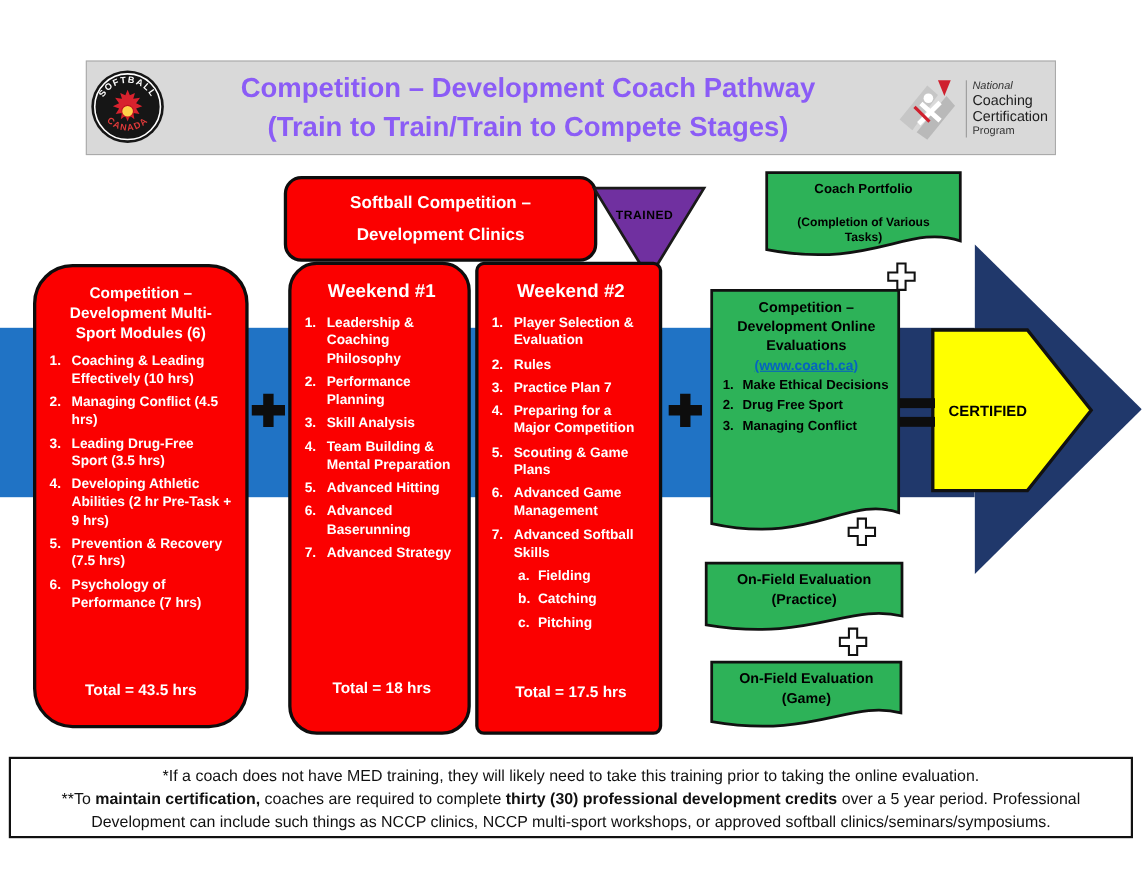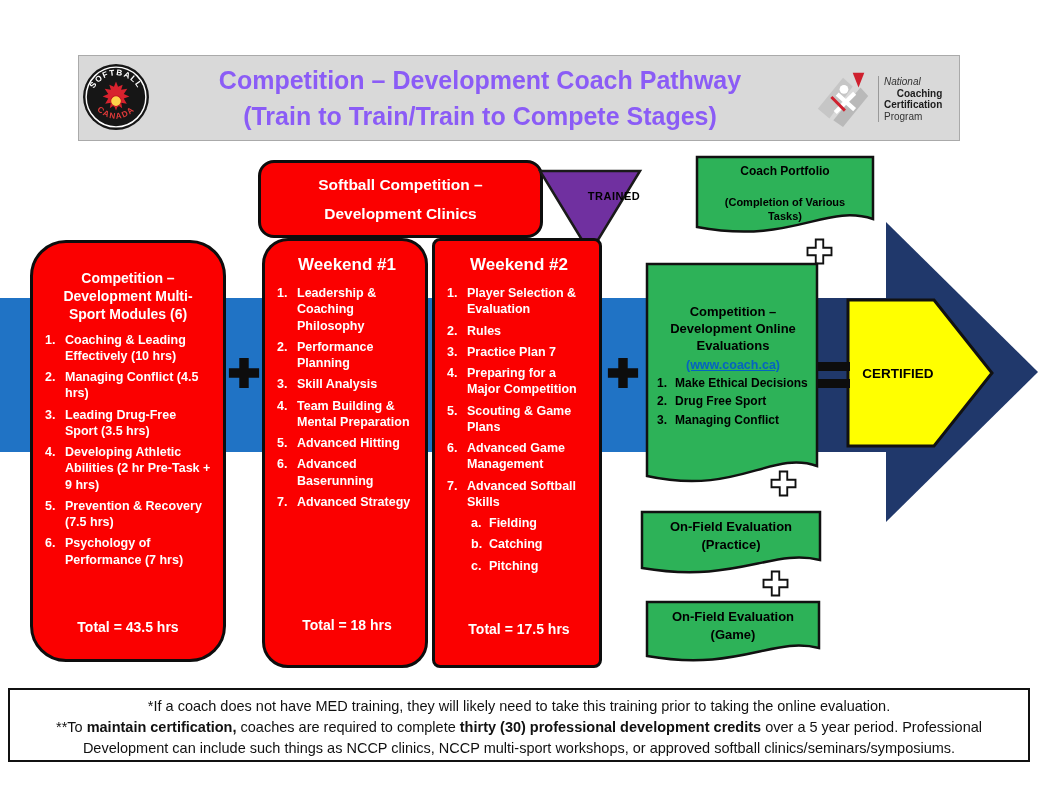--- a/index.html
+++ b/index.html
@@ -8,21 +8,21 @@
 
   
   .header-bar { position:absolute; left:78px; top:55px; width:882px; height:86px;
     background:#d9d9d9; border:1px solid #aaa; }
   .hdr-title { position:absolute; left:160px; top:62px; width:640px; text-align:center;
     color:#8b5cf6; font-weight:bold; font-size:25px; line-height:1.45; }
   .sc-logo { position:absolute; left:82px; top:63px; width:68px; height:68px; }
   .nccp { position:absolute; left:812px; top:64px; width:146px; height:70px; display:flex; align-items:center; gap:4px; }
   .nccp-text { font-size:10px; color:#333; line-height:1.15; border-left:1px solid #999; padding-left:5px; }
   .nccp-text .it { font-style:italic; }
-  .nccp-text .bd { font-weight:bold; font-size:10px; color:#1c1c1c;text-align:right; }
+  .nccp-text .bd { font-weight:normal; font-size:13px; color:#1c1c1c; }
 
   
   .band { position:absolute; left:0; top:298px; width:758px; height:154px; background:#2073c5; }
   .navy-body { position:absolute; left:756px; top:298px; width:130px; height:154px; background:#20386b; }
   .navy-head { position:absolute; left:886px; top:222px; width:152px; height:300px; }
   .pentagon { position:absolute; left:846px; top:292px; width:148px; height:162px; }
   .pentagon-label { position:absolute; left:846px; top:292px; width:104px; height:162px;
     display:flex; align-items:center; justify-content:center; font-weight:bold; font-size:13.5px; color:#000; }
 
   
@@ -30,47 +30,47 @@
     font-weight:bold; display:flex; flex-direction:column; }
   .redbox .title { text-align:center; }
   .li { display:flex; margin-bottom:5px; line-height:1.3; }
   .li .num { width:20px; flex:0 0 20px; }
   .li .txt { flex:1; }
   .li.sub { padding-left:24px; }
   .li.sub .num { width:18px; flex:0 0 18px; }
   .total { text-align:center; margin-top:auto; font-size:14px; }
 
   #module-box { left:30px; top:240px; width:196px; height:422px; border-radius:36px; padding:14px 12px 24px 12px; }
-  #module-box .title { font-size:14px; line-height:1.3; margin:12px auto 8px auto; width:158px; }
+  #module-box .title { font-size:14px; line-height:1.3; margin:0 auto 8px auto; width:158px; }
   #module-box .li { font-size:12.5px; }
   #weekend1-box { left:262px; top:238px; width:166px; height:430px; border-radius:26px; padding:12px 8px 32px 12px; }
   #weekend2-box { left:432px; top:238px; width:170px; height:430px; border-radius:8px; padding:12px 8px 28px 12px; }
   .wk-title { font-size:17px; margin:2px 0 10px 0; }
   #weekend1-box .li, #weekend2-box .li { font-size:12.5px; }
 
   
   .clinics { position:absolute; left:258px; top:160px; width:285px; height:78px; background:#fb0000;
     border:3.5px solid #0d0d0d; border-radius:16px; color:#fff; font-weight:bold; font-size:15.5px;
     display:flex; flex-direction:column; align-items:center; justify-content:center; gap:11px; text-align:center; }
 
   
   .trained { position:absolute; left:536px; top:168px; width:108px; height:88px; }
-  .trained-label { position:absolute; left:560px; top:190px; width:108px; text-align:center;
+  .trained-label { position:absolute; left:532px; top:190px; width:108px; text-align:center;
     font-weight:bold; font-size:11px; color:#000; letter-spacing:0.5px; }
 
   
   .banner { position:absolute; }
   .banner svg.shape { position:absolute; left:0; top:0; }
   .banner .content { position:relative; color:#000; font-weight:bold; text-align:center; }
   #portfolio { left:695px; top:155px; width:180px; height:90px; }
   #portfolio .content { padding:9px 12px 0 12px; }
   #portfolio .b-title { font-size:12px; margin-bottom:18px; }
   #portfolio .b-sub { font-size:11px; line-height:1.25; font-weight:600; }
   #online-eval { left:645px; top:262px; width:174px; height:235px; }
-  #online-eval .content { padding:10px 10px 0 12px;margin-top:32px; }
+  #online-eval .content { padding:10px 10px 0 12px; }
   #online-eval .b-title { font-size:13px; line-height:1.3; }
   .coach-link { color:#0563c1; text-decoration:underline; font-size:12.5px; display:inline-block; margin:2px 0 4px 0; cursor:pointer; }
   #online-eval .li { font-size:12px; text-align:left; margin-bottom:3px; }
   #online-eval .li .num { width:18px; flex:0 0 18px; }
   #onfield-practice { left:640px; top:510px; width:182px; height:74px; }
   #onfield-game { left:645px; top:600px; width:176px; height:72px; }
   .onfield-text { padding-top:8px; font-size:13px; line-height:1.35; }
 
   
   .op { position:absolute; }

